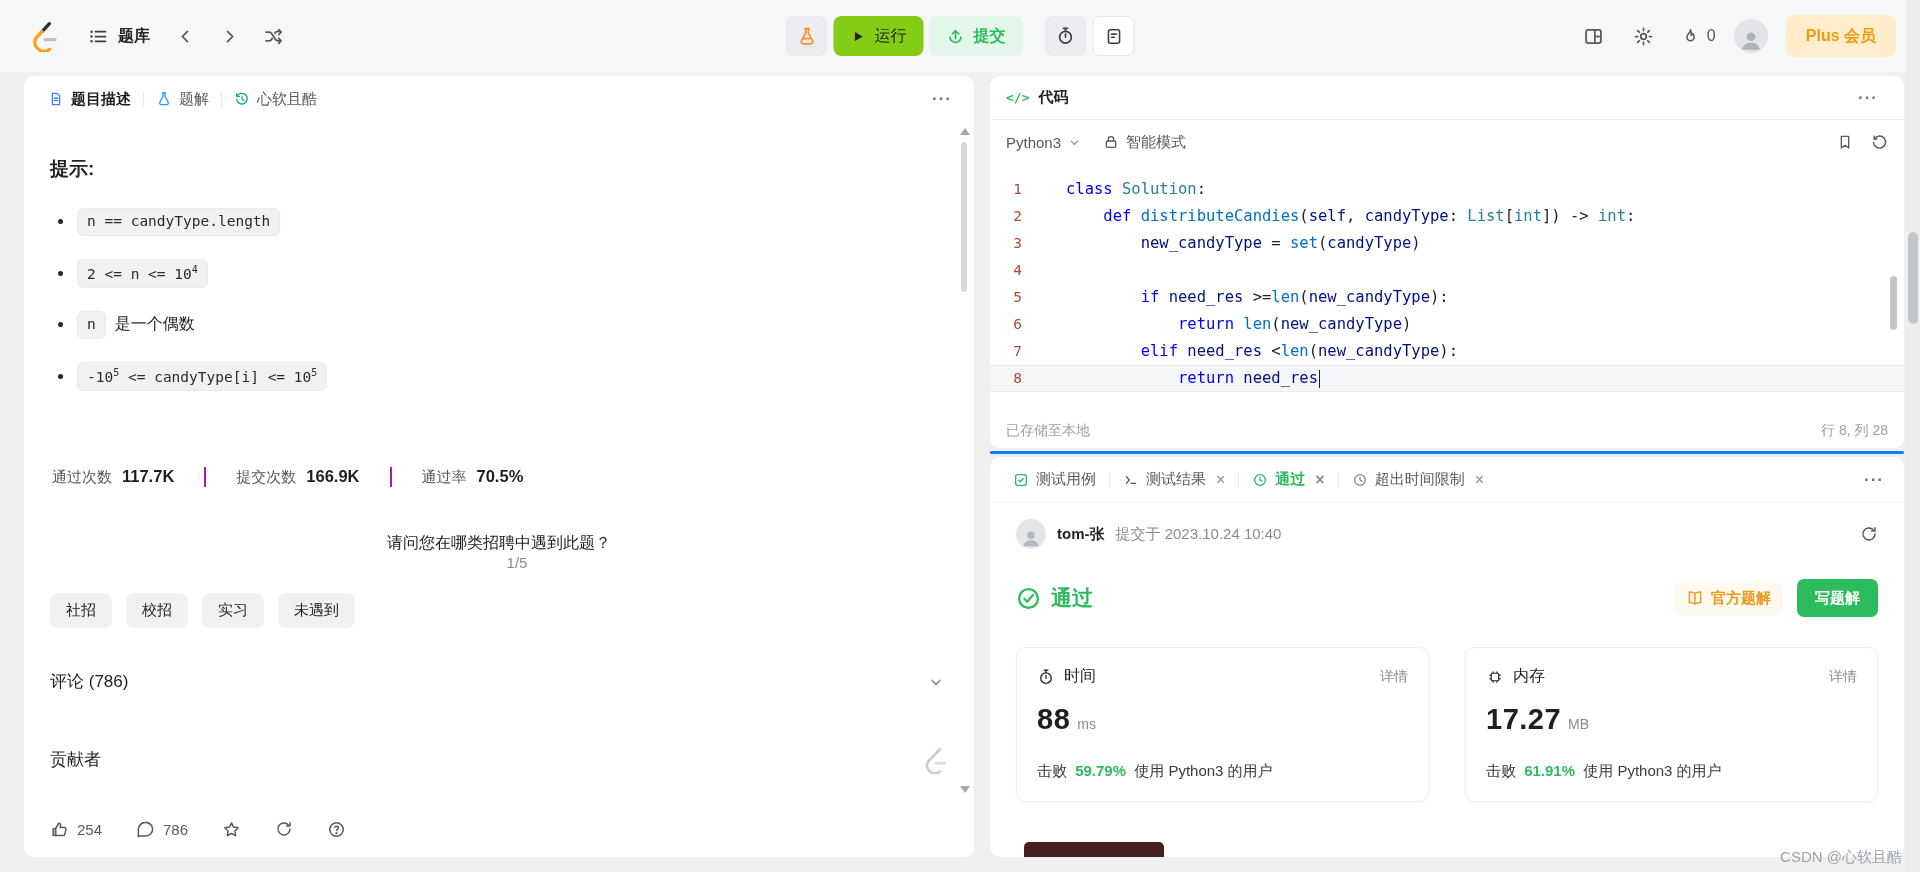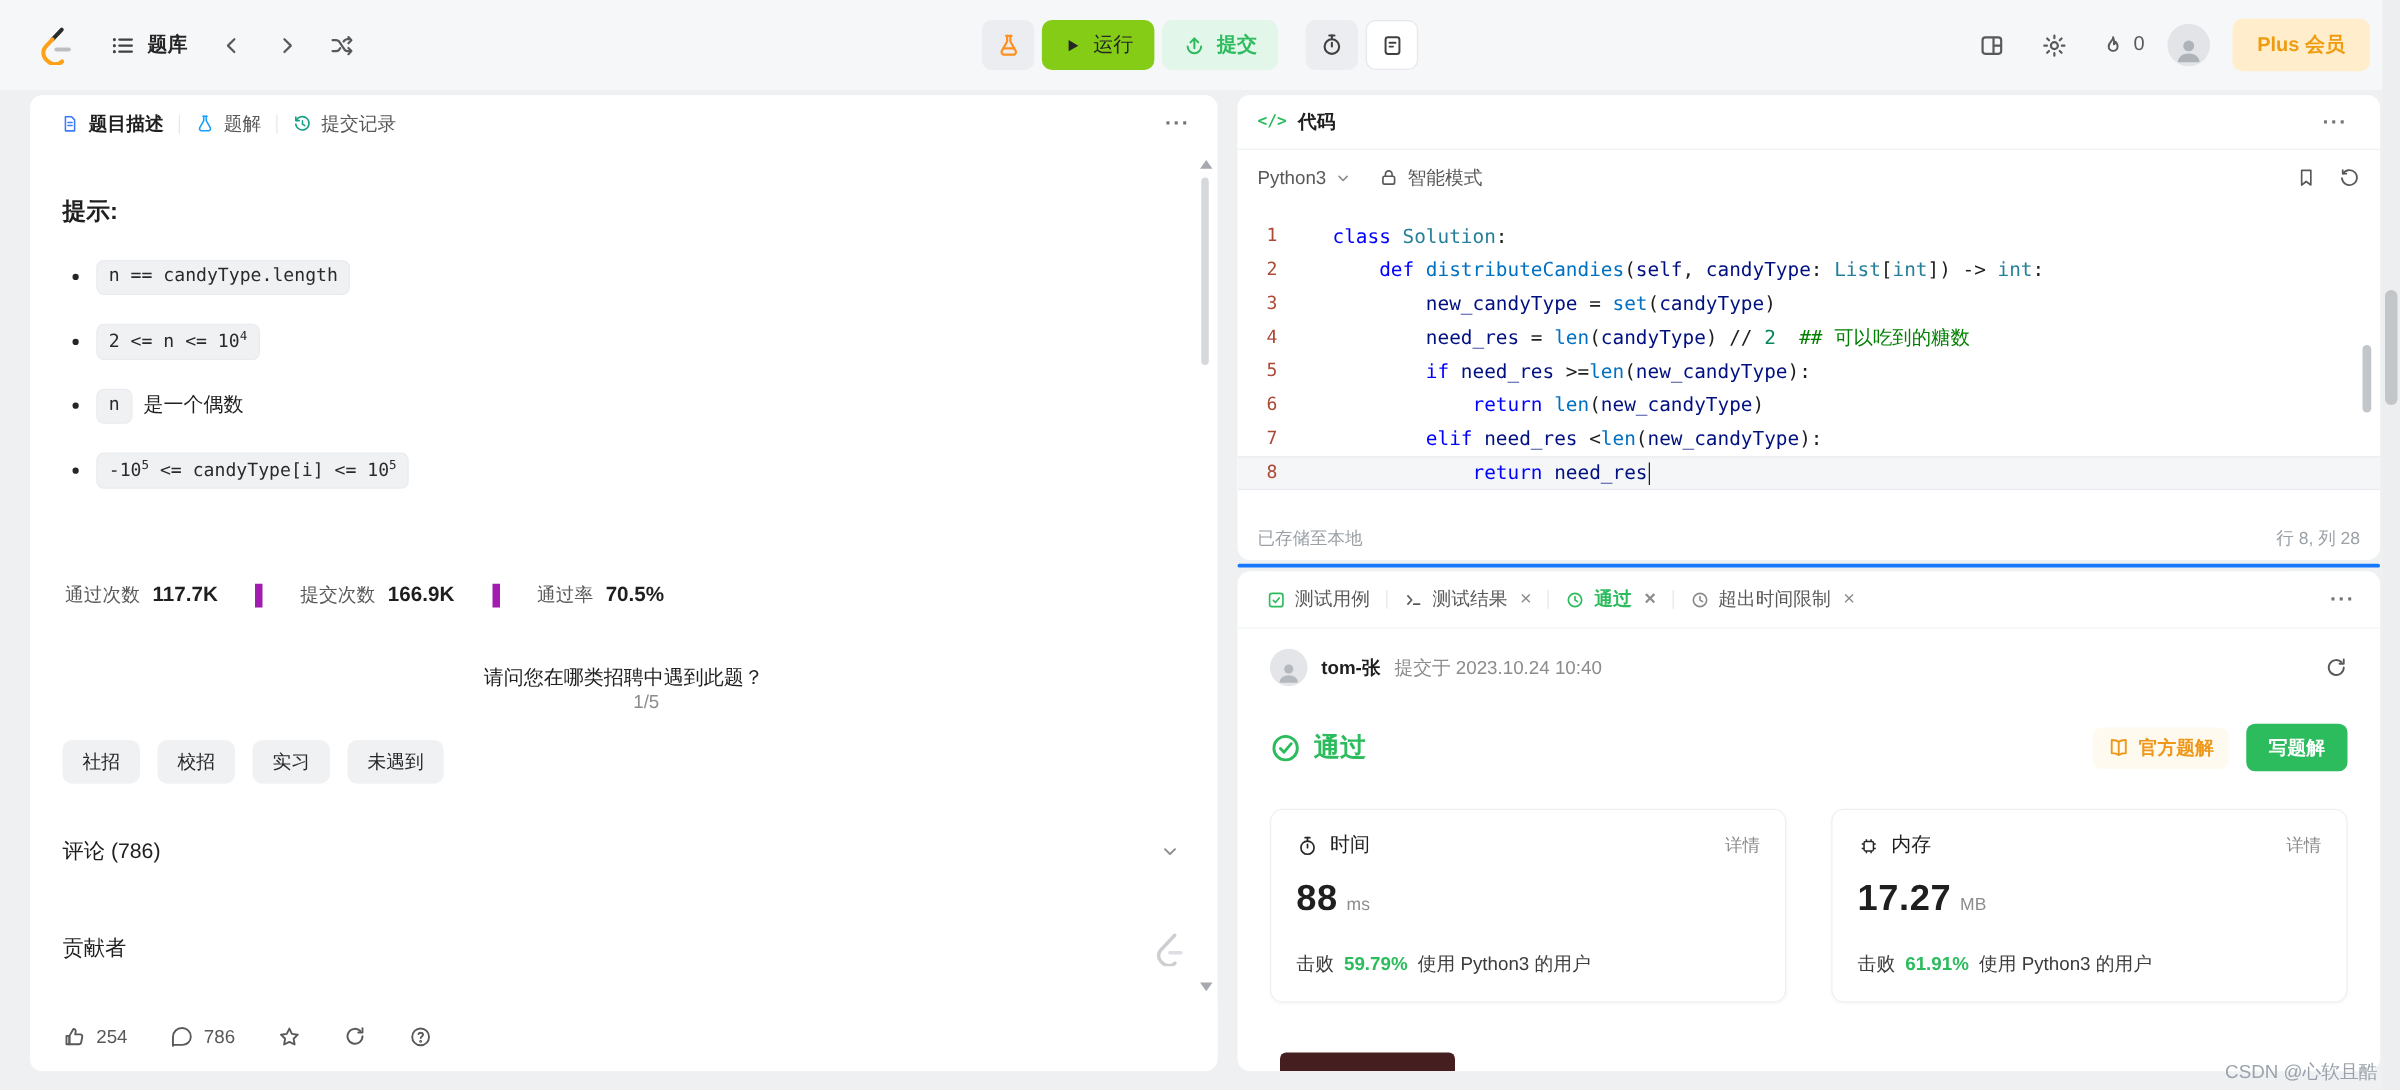--- a/index.html
+++ b/index.html
@@ -45,21 +45,21 @@
   .hint-title{font-size:19px;font-weight:700;margin-top:34px;color:#1f1f1f;}
   .hints{list-style:none;margin-top:26px;}
   .hints li{display:flex;align-items:center;margin-bottom:23px;}
   .dot{width:5px;height:5px;border-radius:50%;background:#262626;margin:0 14px 0 8px;flex:none;}
   .code-chip{font-family:"DejaVu Sans Mono",monospace;font-size:14.5px;background:#eff1f3;border:1px solid #e9ebee;border-radius:6px;padding:3px 9px;color:#2a2a2a;line-height:1.35;}
   .code-chip sup{font-size:10px;}
   .hint-after{font-size:16px;margin-left:9px;color:#1f1f1f;}
   .stats-row{display:flex;align-items:center;margin-top:76px;}
   .stat{display:flex;align-items:baseline;gap:10px;padding:0 30px;}
   .stat:first-child{padding-left:2px;}
-  .stat + .stat{border-left:6px solid #a21caf;}
+  .stat + .stat{border-left:2px solid #a21caf;}
   .stat-label{font-size:15px;color:#595959;}
   .stat-value{font-size:16.5px;font-weight:700;color:#1f1f1f;}
   .survey-q{margin-top:46px;display:flex;align-items:center;font-size:16px;color:#1f1f1f;flex-direction:column;}
   .survey-progress{color:#8c8c8c;font-size:15px;margin-left:36px;}
   .survey-opts{display:flex;gap:14px;margin-top:22px;}
   .opt-chip{background:#f0f1f3;border-radius:8px;padding:8px 16px;font-size:15px;color:#262626;cursor:pointer;}
   .section-row{display:flex;align-items:center;justify-content:space-between;}
   .section-row.comments{margin-top:42px;}
   .section-row.contributors{margin-top:52px;}
   .section-title{font-size:17px;color:#1f1f1f;}
@@ -285,21 +285,21 @@
       </div>
       <span class="ptab-sep"></span>
       <div class="ptab">
         <span>
           <svg width="16" height="16" viewBox="0 0 24 24" fill="none" stroke="#16a085" stroke-width="1.9" stroke-linecap="round" stroke-linejoin="round">
             <path d="M4.6 8a8 8 0 1 1-.7 4.5"></path>
               <path d="M4 4v4.2h4.2"></path>
               <path d="M12 8.5v4l2.8 1.7"></path>
           </svg>
         </span>
-        <span>提交记录</span>
+        <span>心软且酷</span>
       </div>
       <div class="more-dots">···</div>
     </div>
 
     <div class="left-body">
       <h3 class="hint-title">提示:</h3>
       <ul class="hints">
   <li>
     <span class="dot"></span>
     <span class="code-chip"><span>n == candyType.length</span></span>
@@ -479,21 +479,20 @@
     <span class="ctext"><span class="tok-pl">    </span><span class="tok-kw">def</span><span class="tok-pl"> </span><span class="tok-fn">distributeCandies</span><span class="tok-pl">(</span><span class="tok-id">self</span><span class="tok-pl">, </span><span class="tok-id">candyType</span><span class="tok-pl">: </span><span class="tok-ty">List</span><span class="tok-pl">[</span><span class="tok-ty">int</span><span class="tok-pl">]) -&gt; </span><span class="tok-ty">int</span><span class="tok-pl">:</span></span>
   </div>
 
   <div class="cline">
     <span class="ln">3</span>
     <span class="ctext"><span class="tok-pl">        </span><span class="tok-id">new_candyType</span><span class="tok-pl"> = </span><span class="tok-fn">set</span><span class="tok-pl">(</span><span class="tok-id">candyType</span><span class="tok-pl">)</span></span>
   </div>
 
   <div class="cline">
     <span class="ln">4</span>
-    <span class="ctext"><span class="tok-pl">        </span><span class="tok-id">need_res</span><span class="tok-pl"> = </span><span class="tok-fn">len</span><span class="tok-pl">(</span><span class="tok-id">candyType</span><span class="tok-pl">) // </span><span class="tok-nu">2</span><span class="tok-pl">  </span><span class="tok-cm">## 可以吃到的糖数</span></span>
   </div>
 
   <div class="cline">
     <span class="ln">5</span>
     <span class="ctext"><span class="tok-pl">        </span><span class="tok-kw">if</span><span class="tok-pl"> </span><span class="tok-id">need_res</span><span class="tok-pl"> &gt;=</span><span class="tok-fn">len</span><span class="tok-pl">(</span><span class="tok-id">new_candyType</span><span class="tok-pl">):</span></span>
   </div>
 
   <div class="cline">
     <span class="ln">6</span>
     <span class="ctext"><span class="tok-pl">            </span><span class="tok-kw">return</span><span class="tok-pl"> </span><span class="tok-fn">len</span><span class="tok-pl">(</span><span class="tok-id">new_candyType</span><span class="tok-pl">)</span></span>

